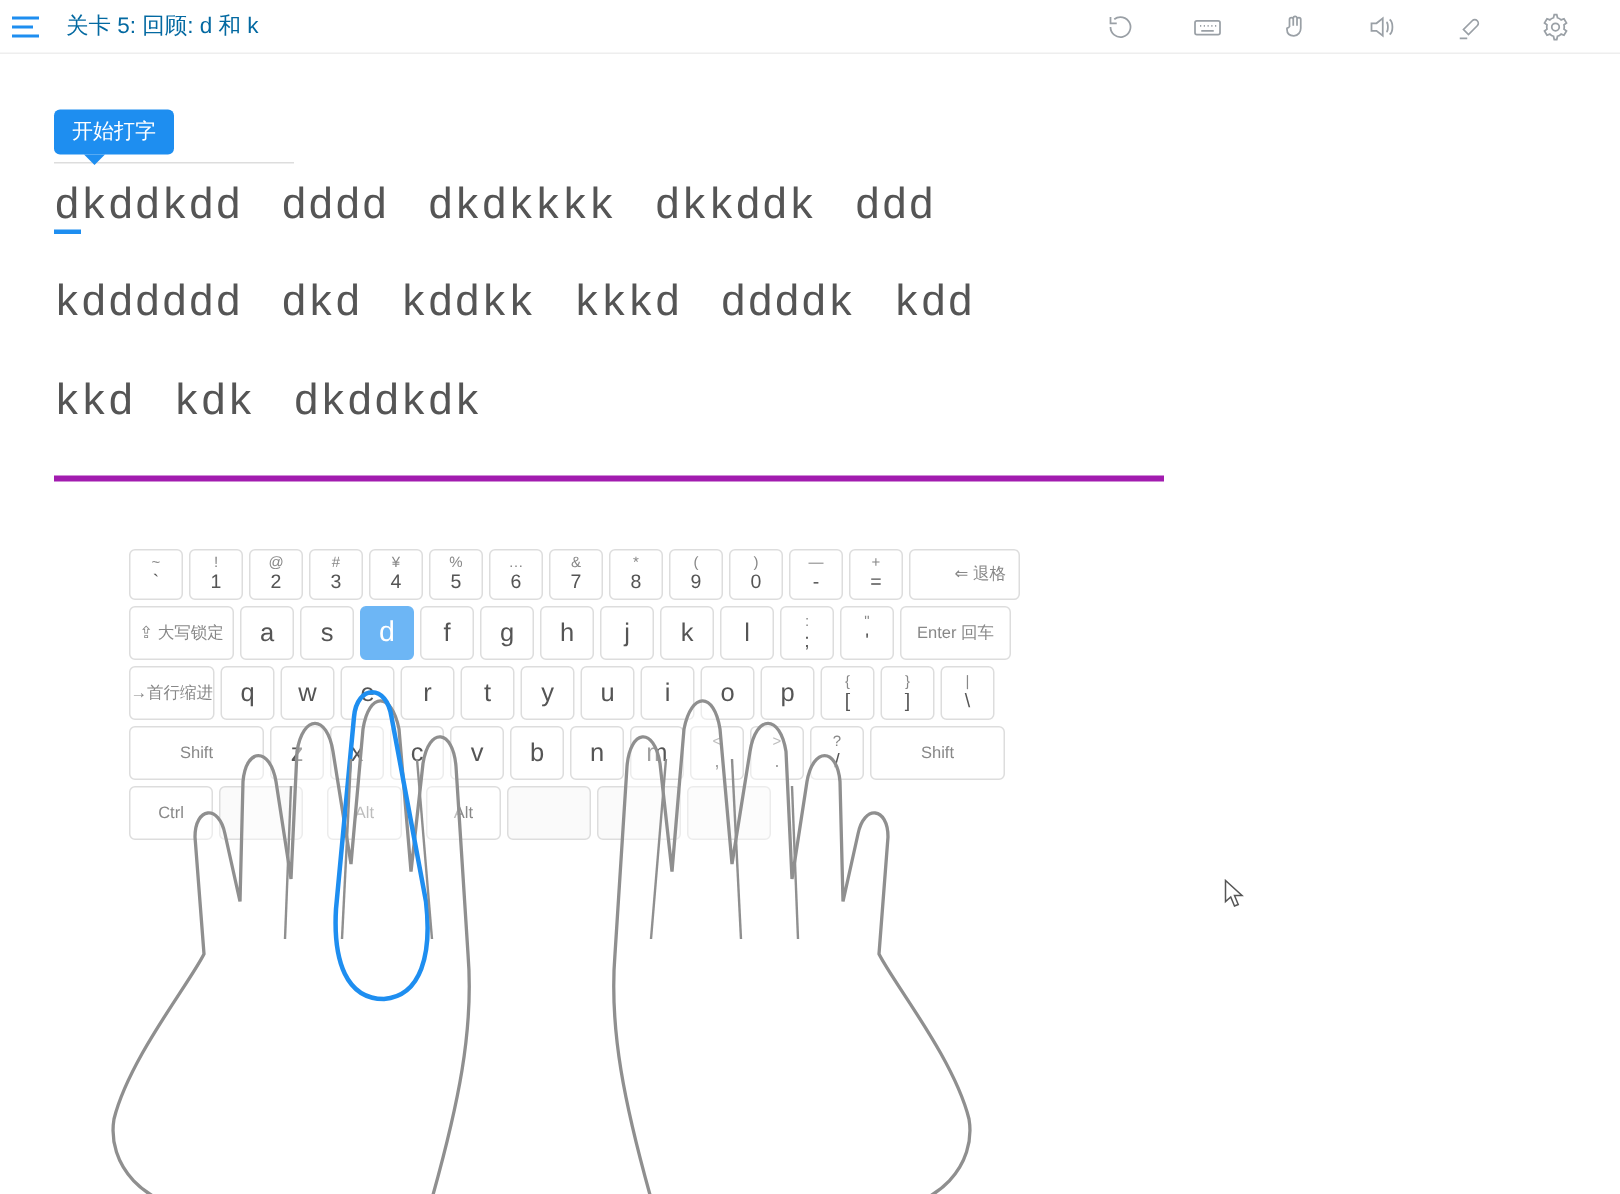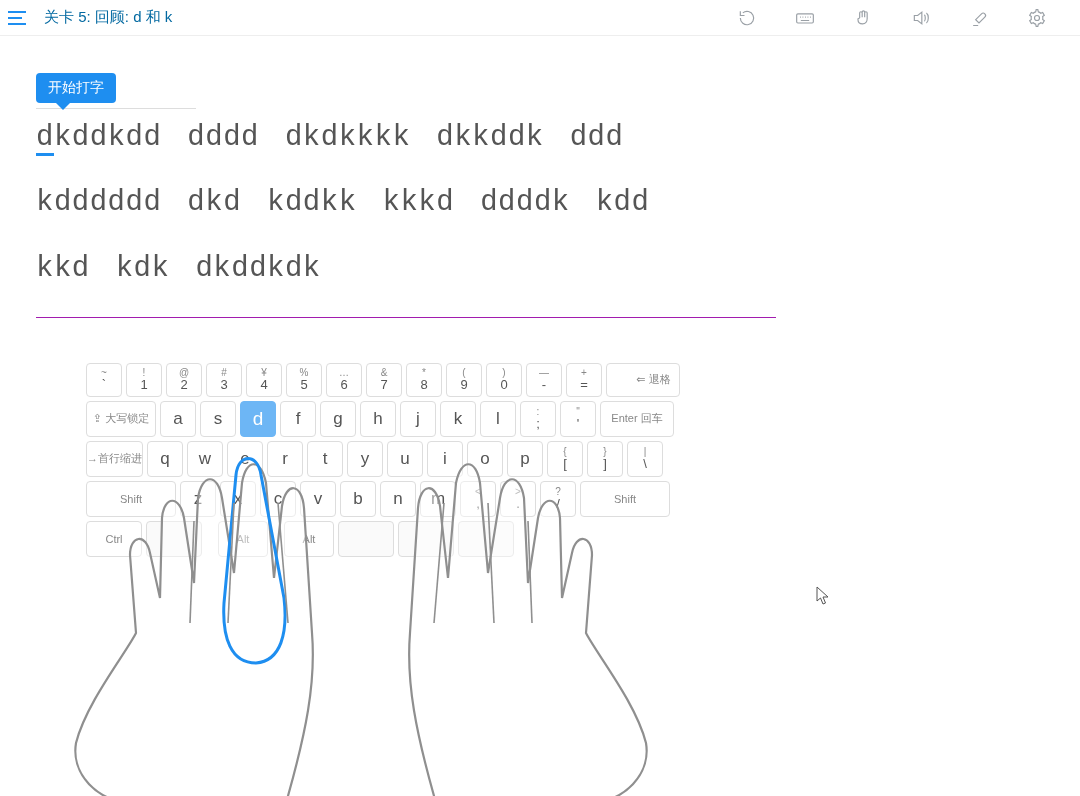--- a/index.html
+++ b/index.html
@@ -27,21 +27,21 @@
     margin-top: 37px;
   }
   .tooltip::after {
     content: ""; position: absolute; bottom: -7px; left: 20px;
     border: 7px solid transparent; border-top-color: #1e8ef0; border-bottom: none;
   }
 
   .typing-area {
     margin-top: 42px;
     width: 740px;
-    border-bottom: 1px solid #a21caf;
+    border-bottom: 4px solid #a21caf;
     padding-bottom: 16px;
   }
   .typing-text {
     font-size: 29px;
     letter-spacing: 0.5px;
     line-height: 2.25;
     color: #555;
     white-space: pre-wrap;
     font-family: "Courier New", monospace;
   }

